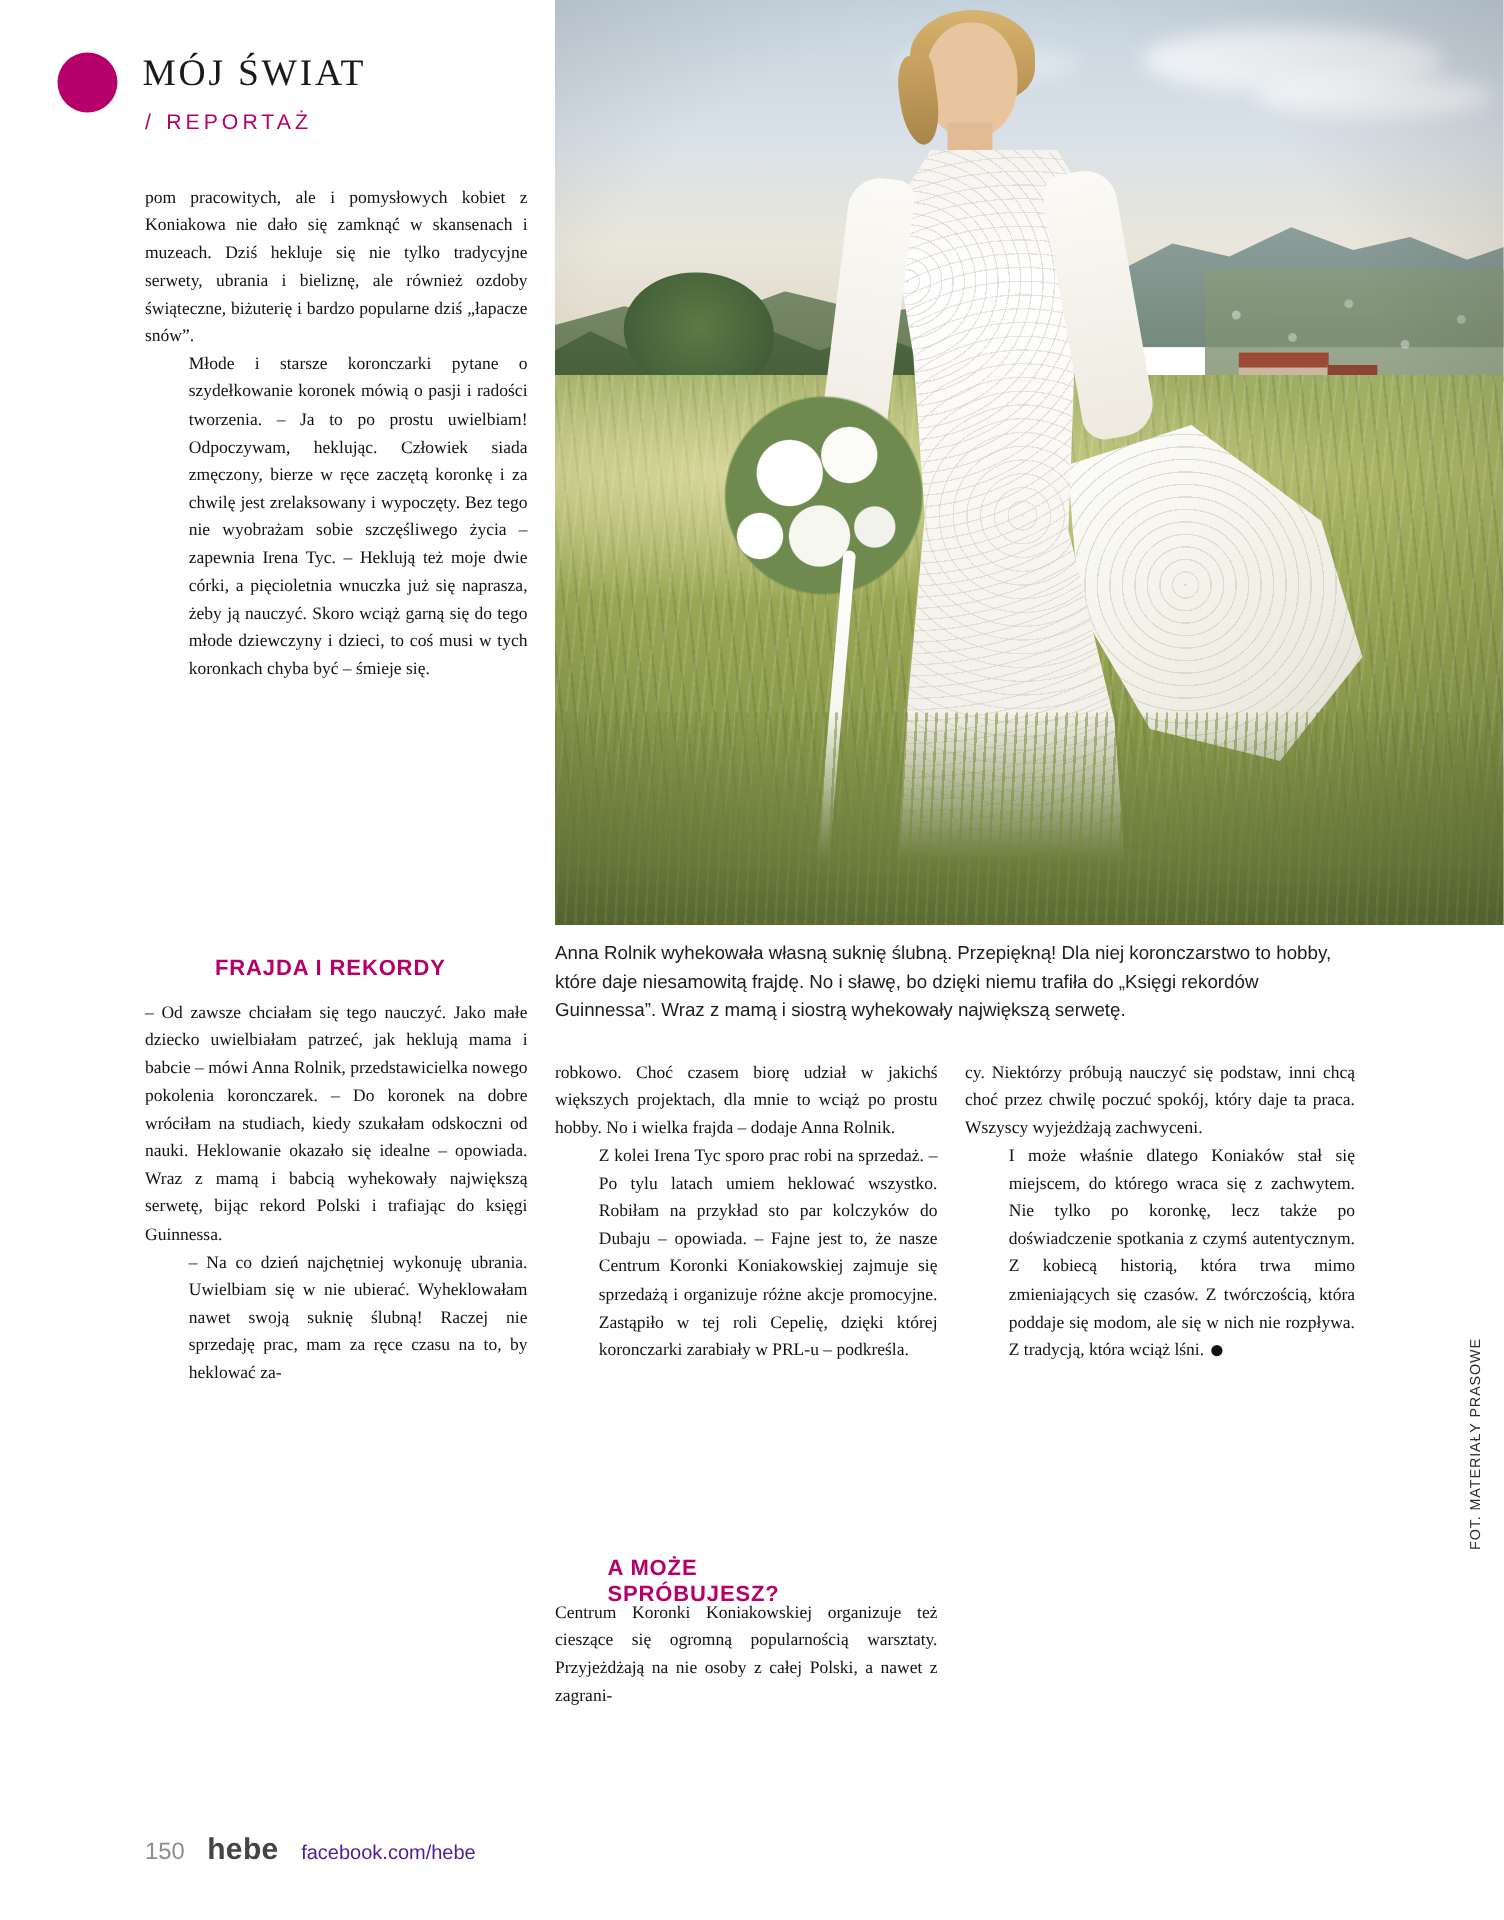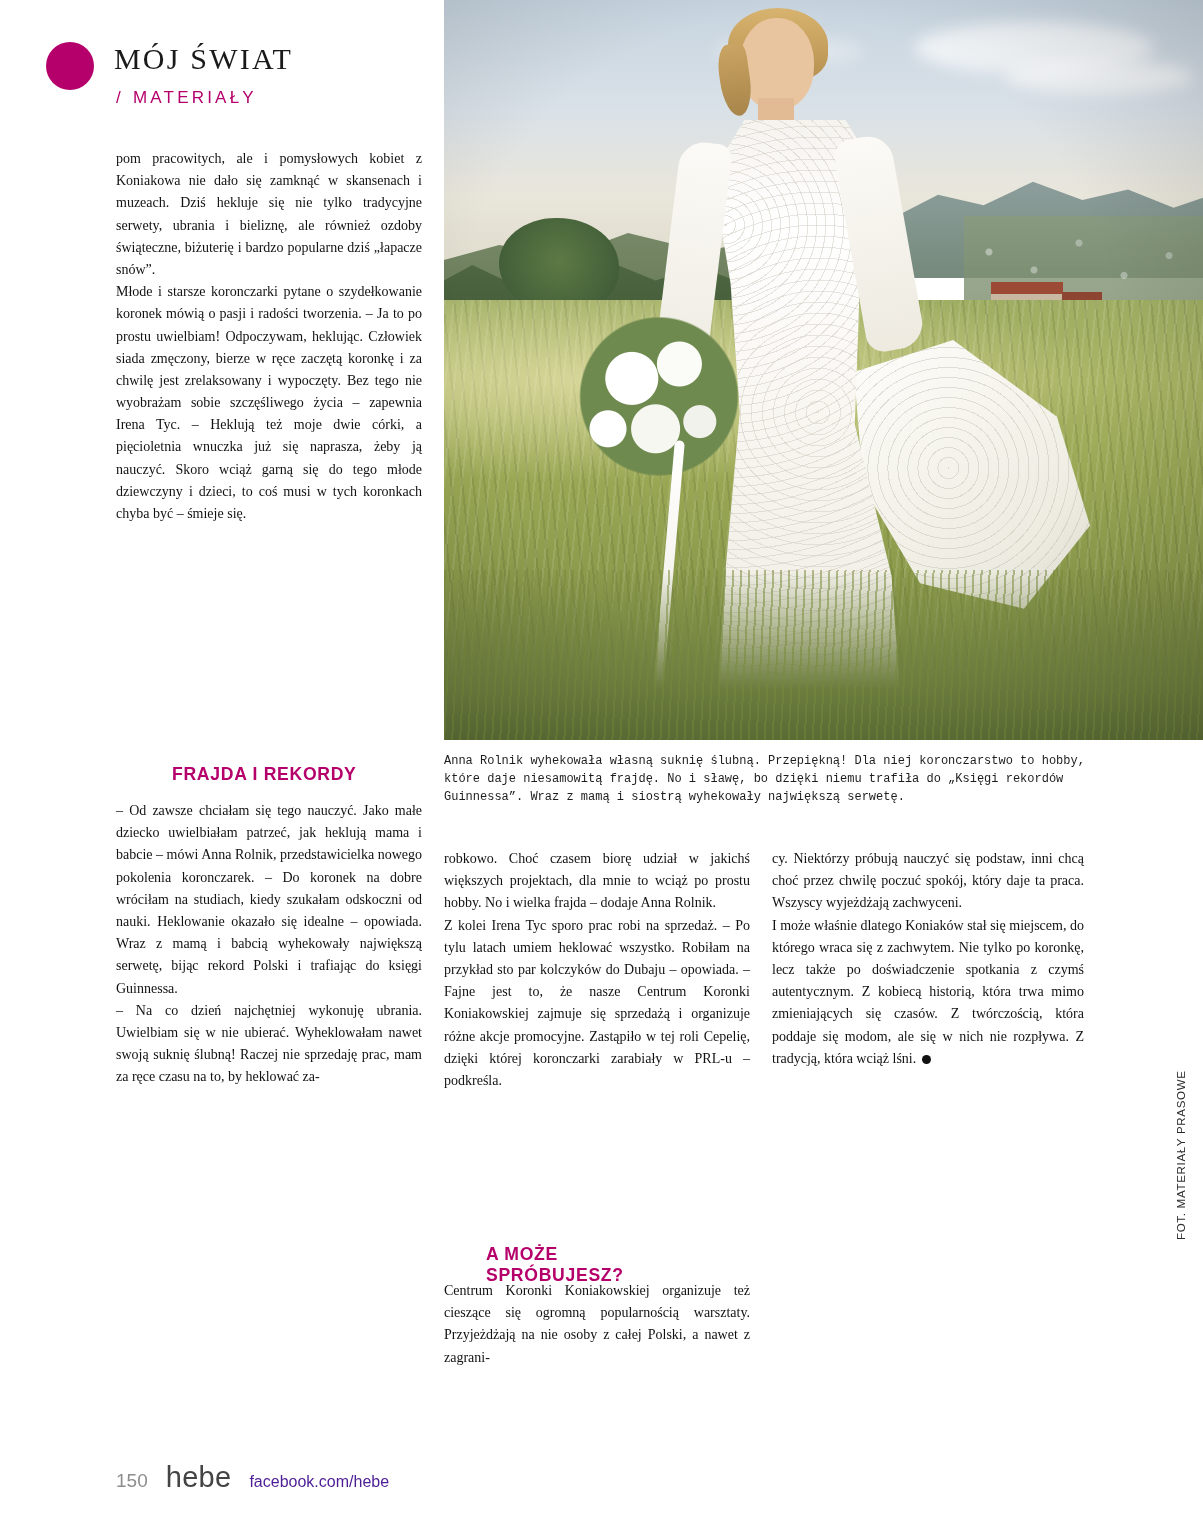--- a/index.html
+++ b/index.html
@@ -228,37 +228,37 @@
     background: radial-gradient(ellipse at 45% 45%, rgba(0,0,0,0) 55%, rgba(0,0,0,.16) 100%);
     pointer-events: none;
   }
 
   
   .caption {
     position: absolute;
     left: 444px;
     top: 752px;
     width: 646px;
-    font-family: Liberation Mono, monospace;
-    font-size: 12px;
+    font-family: Liberation Sans, sans-serif;
+    font-size: 15px;
     line-height: 1.52;
     color: #1c1c1c;
   }
 
   
   .col {
     position: absolute;
     font-family: "Liberation Serif", serif;
     font-size: 14px;
     line-height: 1.585;
     text-align: justify;
     color: #111;
   }
   .col p { margin: 0; }
-  .col p + p { margin-top: 0px; }
+  .col p + p { margin-top: 0px; margin-left: 35px; }
 
   .col1 { left: 116px; top: 148px; width: 306px; }
   .col1b { left: 116px; top: 800px; width: 306px; }
   .col2 { left: 444px; top: 848px; width: 306px; }
   .col2b { left: 444px; top: 1280px; width: 306px; }
   .col3 { left: 772px; top: 848px; width: 312px; }
 
   .sechead {
     font-family: "Liberation Sans", sans-serif;
     font-weight: 700;
@@ -301,39 +301,39 @@
     align-items: baseline;
     gap: 18px;
   }
   .pg-num {
     font-family: "Liberation Sans", sans-serif;
     font-size: 19px;
     color: #8d8d8d;
   }
   .brand {
     font-family: "Liberation Sans", sans-serif;
-    font-weight: 400;
-    font-size: 29px;
+    font-weight: 700;
+    font-size: 24px;
     color: #444;
     letter-spacing: .3px;
   }
   .fb {
     font-family: "Liberation Sans", sans-serif;
     font-size: 16px;
     color: #4c1d95;
   }
 </style>
 </head>
 <body>
 
 <div class="masthead">
   <div class="mast-dot"></div>
   <div class="mast-title">MÓJ ŚWIAT</div>
   <div class="mast-sub">
-    <span class="slash">/</span><span>MATERIAŁY</span>
+    <span class="slash">/</span><span>REPORTAŻ</span>
   </div>
 </div>
 
 <div class="photo-wrap">
   <div class="photo">
     <div class="sky"></div>
     <div class="cloud c1"></div>
     <div class="cloud c2"></div>
     <div class="cloud c3"></div>
     <div class="hills-far"></div>

